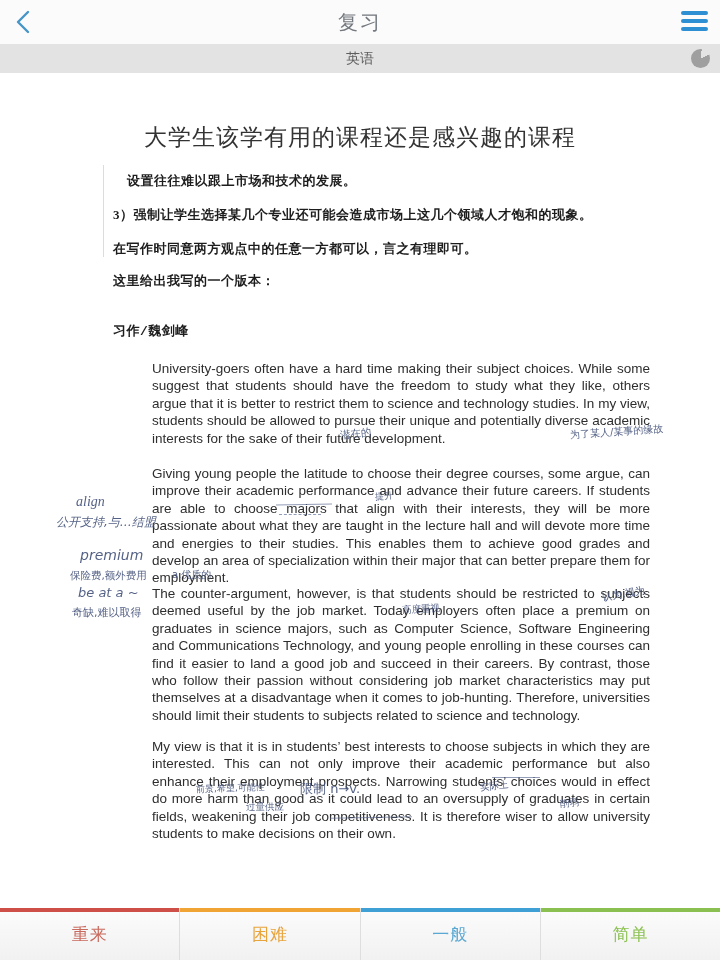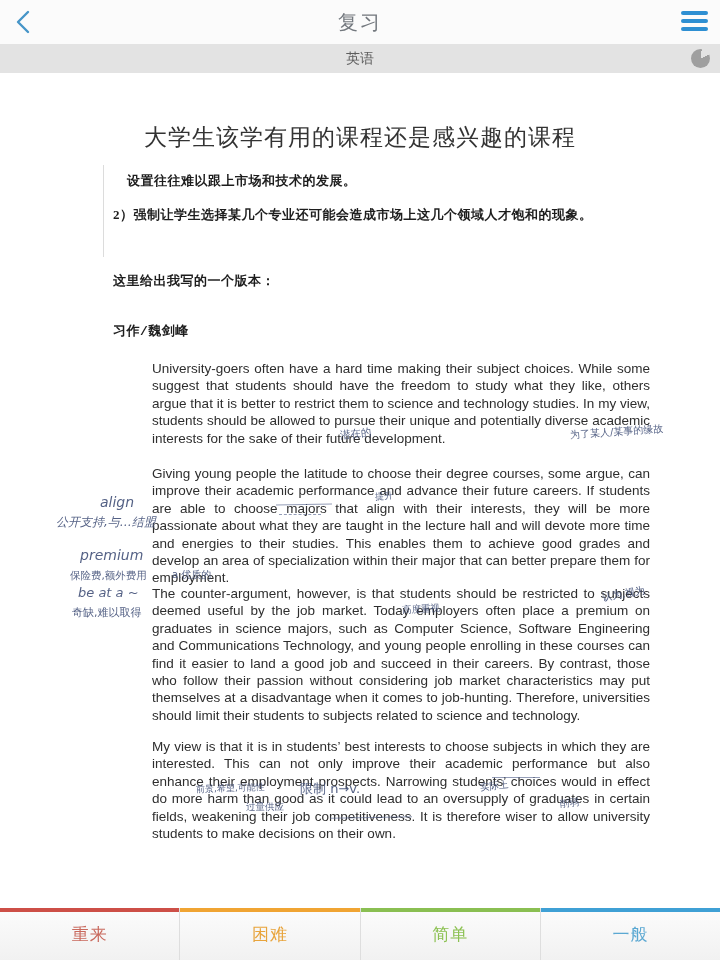--- a/index.html
+++ b/index.html
@@ -74,32 +74,33 @@
   <div class="subbar">
     <div class="deck-label">英语</div>
     <div class="pie-icon"></div>
   </div>
 
   <div class="card">
     <div class="doc-title">大学生该学有用的课程还是感兴趣的课程</div>
     <div class="page-edge"></div>
 
     <div class="cnline cn1">设置往往难以跟上市场和技术的发展。</div>
-    <div class="cnline cn2">2）强制让学生选择某几个专业还可能会造成市场上这几个领域人才饱和的现象。</div>
+    <div class="cnline cn2">3）强制让学生选择某几个专业还可能会造成市场上这几个领域人才饱和的现象。</div>
+    <div class="cnline cn3">在写作时同意两方观点中的任意一方都可以，言之有理即可。</div>
     <div class="cnline cn4">这里给出我写的一个版本：</div>
     <div class="cnline byline">习作/魏剑峰</div>
 
     <div class="para p1">University-goers often have a hard time making their subject choices. While some suggest that students should have the freedom to study what they like, others argue that it is better to restrict them to science and technology studies. In my view, students should be allowed to pursue their unique and potentially diverse academic interests for the sake of their future development.</div>
     <div class="para p2">Giving young people the latitude to choose their degree courses, some argue, can improve their academic performance and advance their future careers. If students are able to choose majors that align with their interests, they will be more passionate about what they are taught in the lecture hall and will devote more time and energies to their studies. This enables them to achieve good grades and develop an area of specialization within their major that can better prepare them for employment.</div>
     <div class="para p3">The counter-argument, however, is that students should be restricted to subjects deemed useful by the job market. Today employers often place a premium on graduates in science majors, such as Computer Science, Software Engineering and Communications Technology, and young people enrolling in these courses can find it easier to land a good job and succeed in their careers. By contrast, those who follow their passion without considering job market characteristics may put themselves at a disadvantage when it comes to job-hunting. Therefore, universities should limit their students to subjects related to science and technology.</div>
     <div class="para p4">My view is that it is in students’  best interests to choose subjects in which they are interested. This can not only improve their academic performance but also enhance their employment prospects. Narrowing students’  choices would in effect do more harm than good as it could lead to an oversupply of graduates in certain fields, weakening their job competitiveness. It is therefore wiser to allow university students to make decisions on their own.</div>
 
     <span class="ink" style="left:340px;top:354px;transform:rotate(-6deg);">潜在的</span>
     <span class="ink" style="left:570px;top:352px;transform:rotate(-4deg);font-size:10px;">为了某人/某事的缘故</span>
-    <span class="ink ink-en" style="left:100px;top:421px;">align</span>
+    <span class="ink ink-en" style="left:76px;top:421px;font-family:Liberation Serif, serif;">align</span>
     <span class="ink" style="left:56px;top:441px;font-size:12px;font-style:italic;">公开支持,与…结盟</span>
     <span class="ink ink-en" style="left:80px;top:474px;">premium</span>
     <span class="ink" style="left:70px;top:496px;font-size:10.5px;">保险费,额外费用</span>
     <span class="ink" style="left:172px;top:495px;font-size:10px;">a.优质的</span>
     <span class="ink ink-en" style="left:78px;top:512px;font-size:13px;">be at a ~</span>
     <span class="ink" style="left:72px;top:532px;font-size:11px;">奇缺,难以取得</span>
     <span class="ink" style="left:375px;top:417px;font-size:9px;transform:rotate(-5deg);">提升</span>
     <span class="ink" style="left:602px;top:514px;font-size:10px;transform:rotate(-10deg);">认为,视为</span>
     <span class="ink" style="left:402px;top:530px;font-size:9.5px;transform:rotate(-3deg);">高度重视</span>
     <span class="ink" style="left:196px;top:709px;font-size:9px;transform:rotate(-2deg);">前景,希望,可能性</span>
@@ -116,23 +117,23 @@
 
   <div class="footer">
     <div class="fbtn l-again">
       <div class="stripe s-again"></div>
       <span>重来</span>
     </div>
     <div class="fbtn l-hard">
       <div class="stripe s-hard"></div>
       <span>困难</span>
     </div>
+    <div class="fbtn l-good">
+      <div class="stripe s-good"></div>
+      <span>一般</span>
+    </div>
     <div class="fbtn l-easy">
       <div class="stripe s-easy"></div>
       <span>简单</span>
-    </div>
-    <div class="fbtn l-good">
-      <div class="stripe s-good"></div>
-      <span>一般</span>
     </div>
   </div>
 
 </div>
 
 </body></html>

